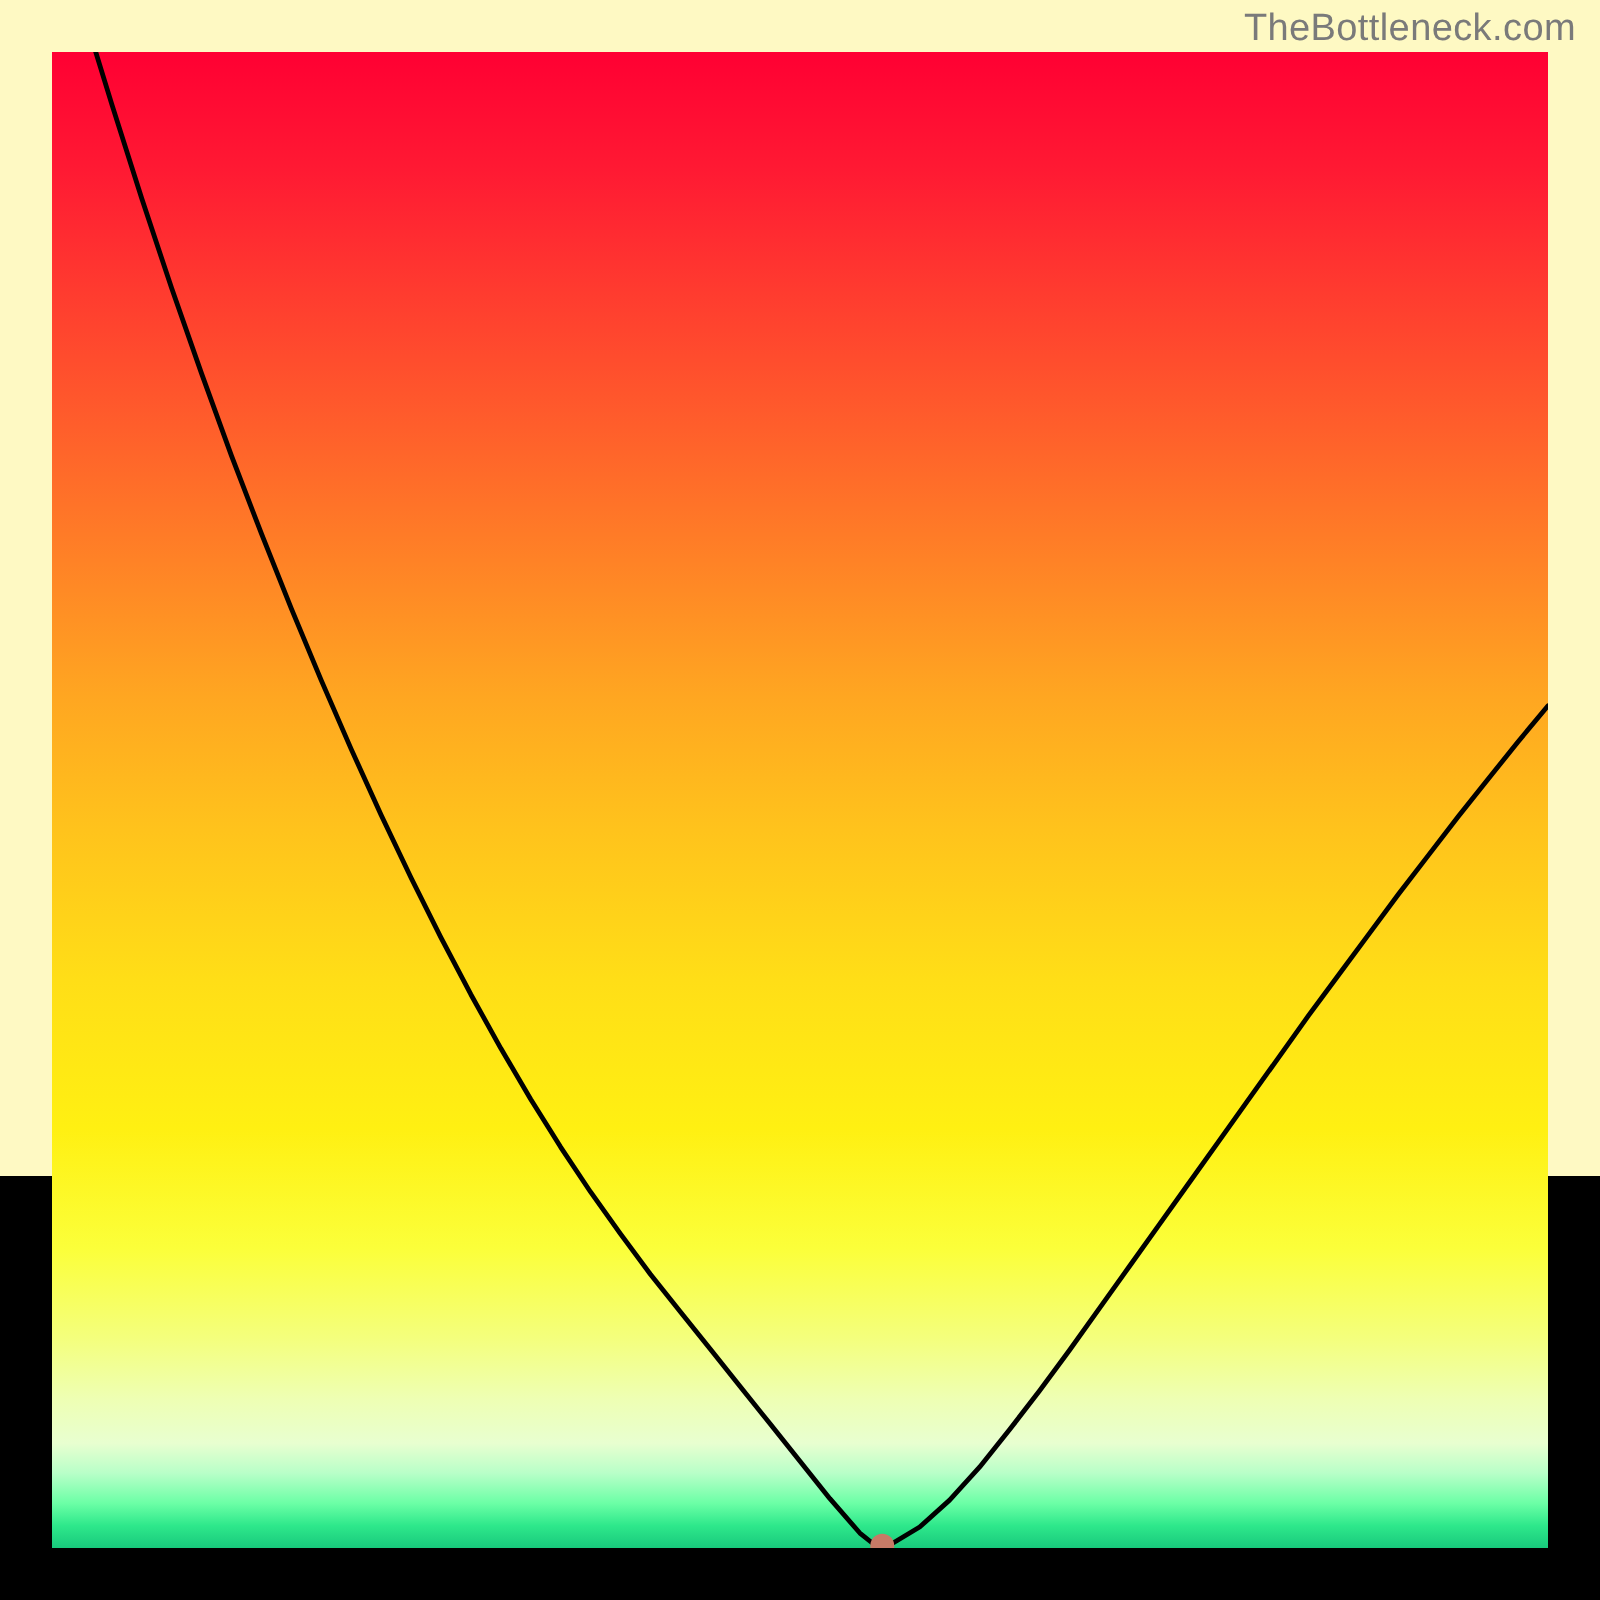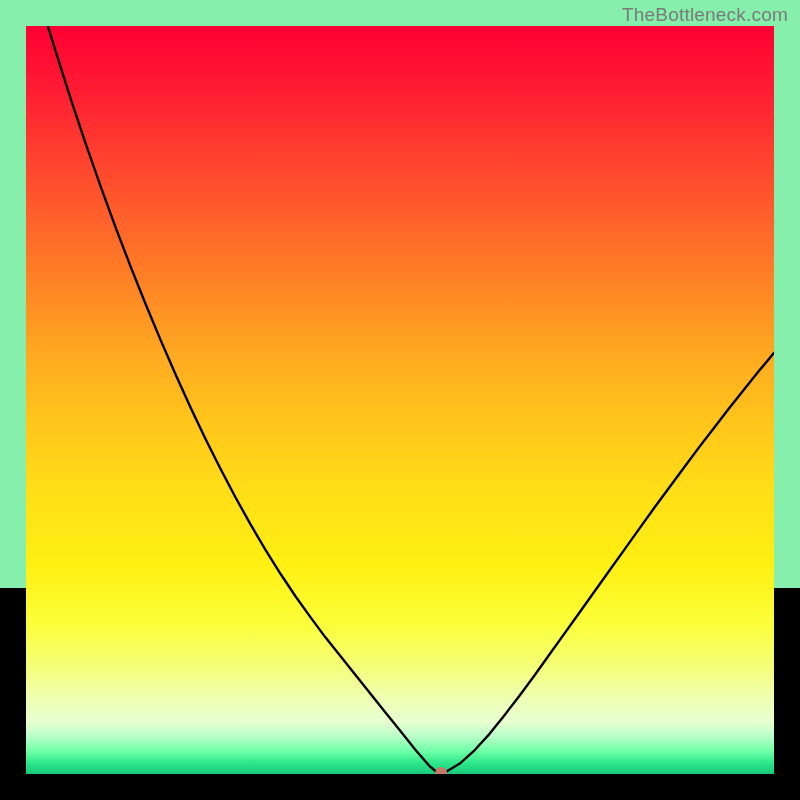--- a/index.html
+++ b/index.html
@@ -8,21 +8,21 @@
     width: 800px;
     height: 800px;
     background: #000;
     font-family: Arial, Helvetica, sans-serif;
     overflow: hidden;
   }
   .frame {
     position: relative;
     width: 800px;
     height: 588px;
-    background: #86efac;
+    background: #fef9c3;
   }
   .plot-area {
     position: absolute;
     left: 26px;
     top: 26px;
     width: 748px;
     height: 748px;
   }
   .gradient-bg {
     position: absolute;

